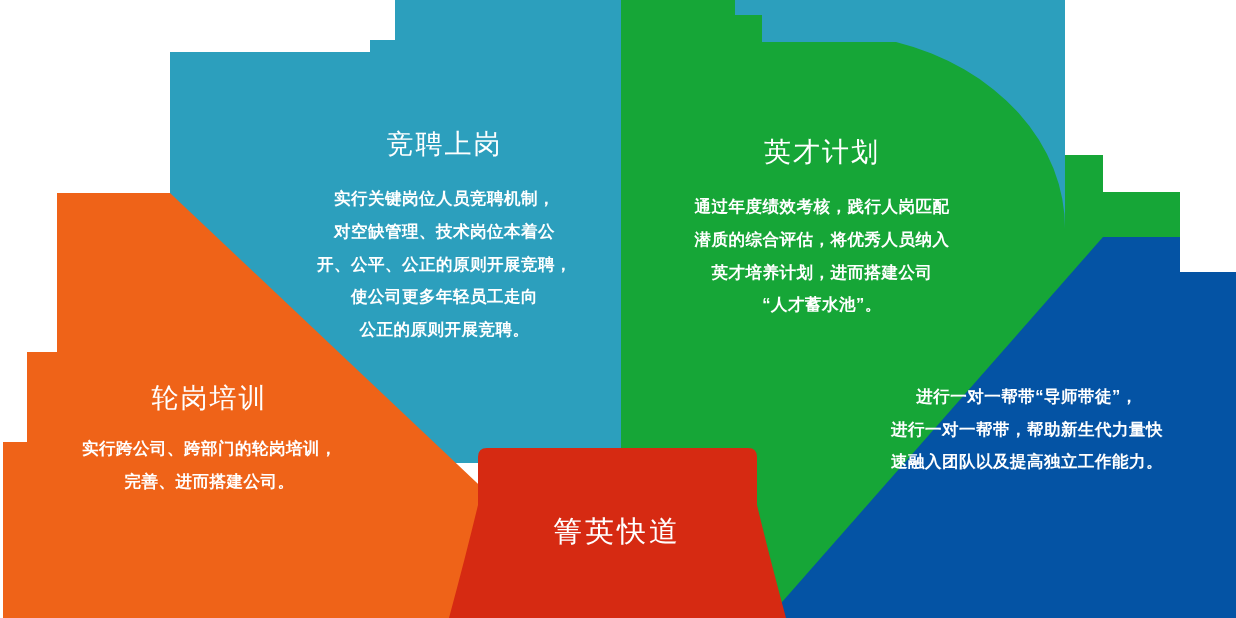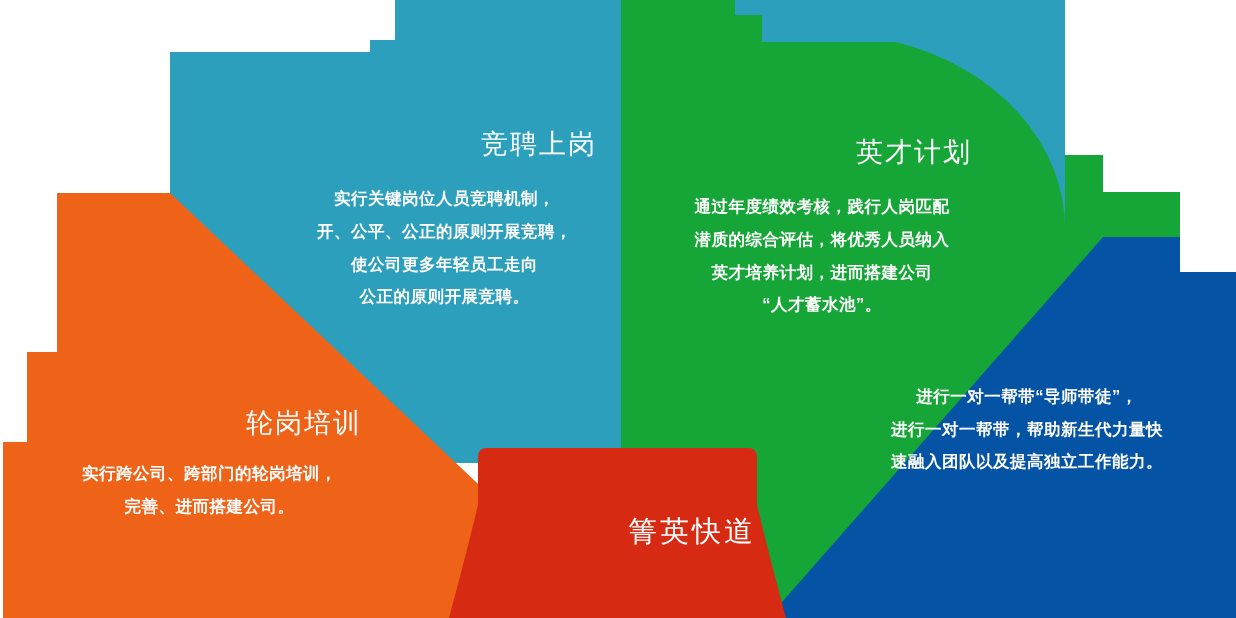--- a/index.html
+++ b/index.html
@@ -20,35 +20,34 @@
     text-align:center;
     pointer-events:none;
   }
   .panel .ttl{
     font-size:27px;
     line-height:1.2;
     font-weight:400;
     letter-spacing:2px;
     white-space:nowrap;
     margin:0 0 22px 0;
-    text-align:right;
   }
   .panel .body{
     font-size:16.5px;
     line-height:1.98;
     font-weight:bold;
     letter-spacing:0.5px;
   }
   .panel .body div{white-space:nowrap;}
 
   
   #p-teal{left:292px;top:128px;width:305px;}
   #p-green{left:672px;top:136px;width:300px;}
   #p-orange{left:57px;top:382px;width:305px;}
-  #p-orange .ttl{margin-bottom:18px;margin-top:25px;}
+  #p-orange .ttl{margin-bottom:18px;}
   #p-blue{left:872px;top:380px;width:310px;}
   #p-blue .ttl{margin-bottom:18px;}
 
   
   #p-red{
     left:478px;top:514px;width:278px;
   }
   #p-red .ttl{
     font-size:29px;letter-spacing:3px;margin:0;
   }
@@ -85,20 +84,21 @@
              Q 769,555 757,505
              L 757,457
              Q 757,448 748,448
              Z"></path>
   </svg>
 
   <div class="panel" id="p-teal">
     <div class="ttl">竞聘上岗</div>
     <div class="body">
       <div>实行关键岗位人员竞聘机制，</div>
+      <div>对空缺管理、技术岗位本着公</div>
       <div>开、公平、公正的原则开展竞聘，</div>
       <div>使公司更多年轻员工走向</div>
       <div>公正的原则开展竞聘。</div>
     </div>
   </div>
 
   <div class="panel" id="p-green">
     <div class="ttl">英才计划</div>
     <div class="body">
       <div>通过年度绩效考核，践行人岗匹配</div>

